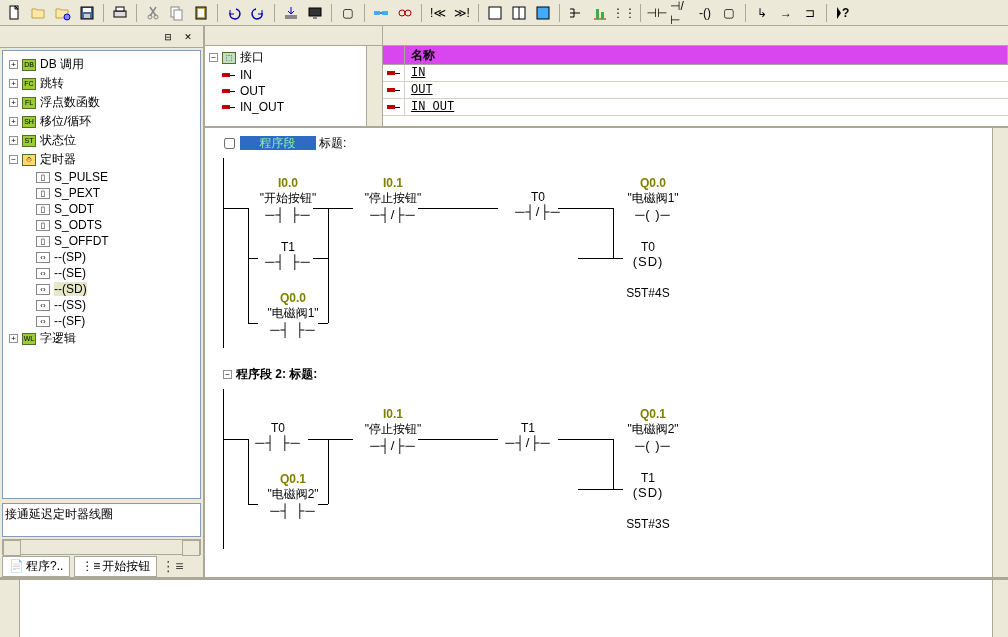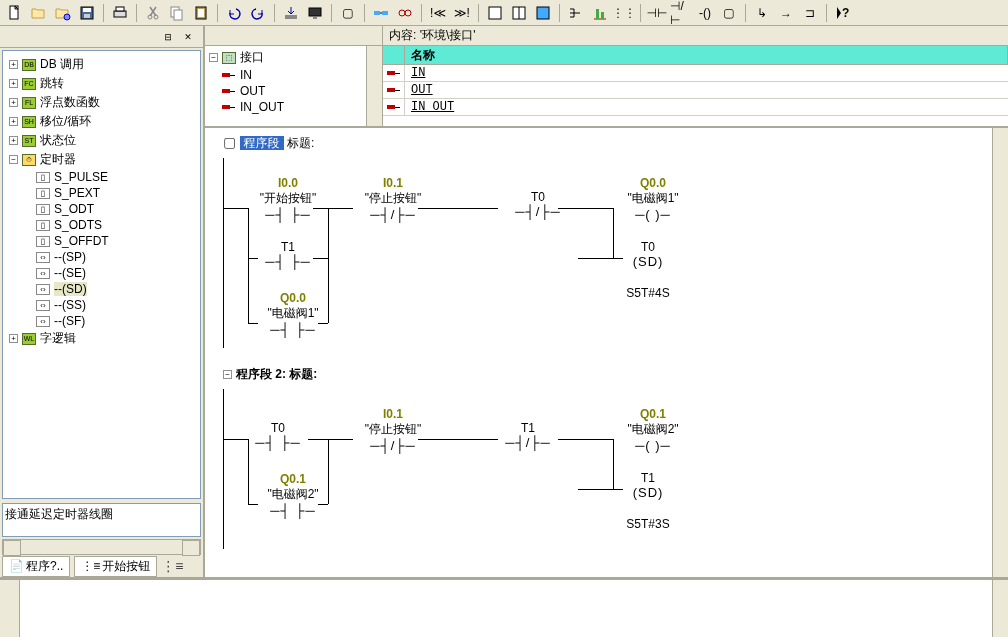--- a/index.html
+++ b/index.html
@@ -29,21 +29,21 @@
 .tabs-bottom { height: 22px; display: flex; align-items: center; padding: 2px; gap: 4px; }
 .tab-b { border: 1px solid #aca899; padding: 1px 6px; background: white; cursor: pointer; display: flex; align-items: center; gap: 2px; }
 .right-panel { flex: 1; display: flex; flex-direction: column; background: white; }
 .content-bar { height: 20px; background: #ece9d8; border-bottom: 1px solid #aca899; display: flex; }
 .content-bar-left { width: 178px; border-right: 1px solid #aca899; }
 .content-bar-right { flex: 1; padding-left: 6px; display: flex; align-items: center; }
 .interface-row { display: flex; height: 82px; border-bottom: 2px solid #aca899; }
 .interface-tree { width: 178px; border-right: 1px solid #aca899; background: white; padding: 2px; position: relative; }
 .interface-tree .scroll-v { position: absolute; right: 0; top: 0; width: 16px; height: 100%; background: #ece9d8; border-left: 1px solid #aca899; }
 .interface-table { flex: 1; background: white; }
-.th-row { display: flex; background: #5eead4; border-bottom: 1px solid #aca899; }
+.th-row { display: flex; background: #d946ef; border-bottom: 1px solid #aca899; }
 .th-cell { border-right: 1px solid #aca899; padding: 1px 6px; height: 18px; font-weight: bold; }
 .th-icon-col { width: 22px; }
 .td-row { display: flex; border-bottom: 1px solid #d4d0c8; }
 .td-icon { width: 22px; border-right: 1px solid #d4d0c8; display: flex; align-items: center; justify-content: center; padding: 1px 0; }
 .td-name { flex: 1; padding: 1px 6px; font-family: "Courier New", monospace; text-decoration: underline; }
 .ladder-area { flex: 1; overflow: auto; padding: 6px 18px; position: relative; }
 .ladder-area .scroll-v { position: absolute; right: 0; top: 0; width: 16px; height: 100%; background: #ece9d8; border-left: 1px solid #aca899; }
 .segment-header { margin: 8px 0 6px; display: flex; align-items: center; gap: 4px; }
 .seg-icon { width: 9px; height: 9px; border: 1px solid #919191; display: flex; align-items: center; justify-content: center; font-size: 8px; }
 .seg-icon::before { content: "−"; }
@@ -350,23 +350,20 @@
           <span>⋮≡</span>
           <span>开始按钮</span>
         </div>
       <span class="bullet-dot">⋮≡</span>
     </div>
   </div>
 
   <div class="right-panel">
     <div class="content-bar">
       <div class="content-bar-left"></div>
-      <div class="content-bar-right">
-          <span>内容: '环境\接口'</span>
-        </div>
     </div>
     <div class="interface-row">
       <div class="interface-tree">
         <div class="tree-item">
             <span class="expander expanded"></span>
             <span class="tree-icon">
               <span class="icon-db" style="background:#c0e0c0">⬚</span>
             </span>
             <span>接口</span>
           </div>
@@ -411,21 +408,21 @@
             <div class="td-icon">
               <span class="icon-pin"></span>
             </div>
             <div class="td-name">IN OUT</div>
           </div>
       </div>
     </div>
 
     <div class="ladder-area">
 
-      <div><span class="bullet-dot">▢</span> <span style="background:#316ac5;color:#ffffff;padding:0 4px">程序段</span> 标题:</div>
+      <div><span class="bullet-dot">▢</span> <span style="background:#316ac5;color:#86efac;padding:0 20px">程序段</span> 标题:</div>
 
       <div class="ladder-diagram" style="height:200px;margin-top:6px">
         <div class="vline" style="left:0;top:0;height:190px"></div>
 
         <div class="hline" style="left:0;top:50px;width:25px"></div>
         <div class="contact-box" style="left:25px;top:18px">
             <div class="addr">I0.0</div>
             <div class="lbl">"开始按钮"</div>
             <div class="sym">─┤ ├─</div>
           </div>

